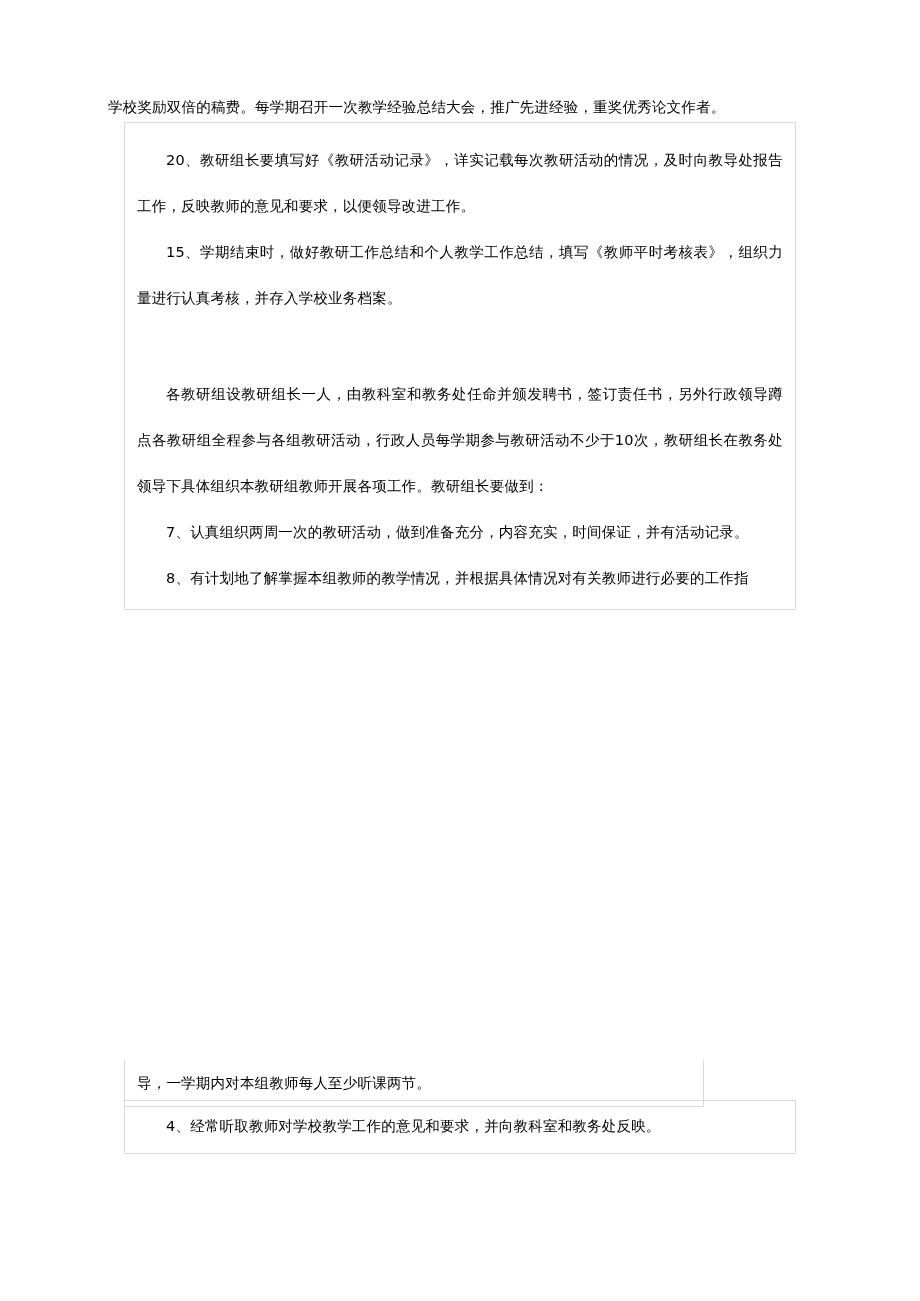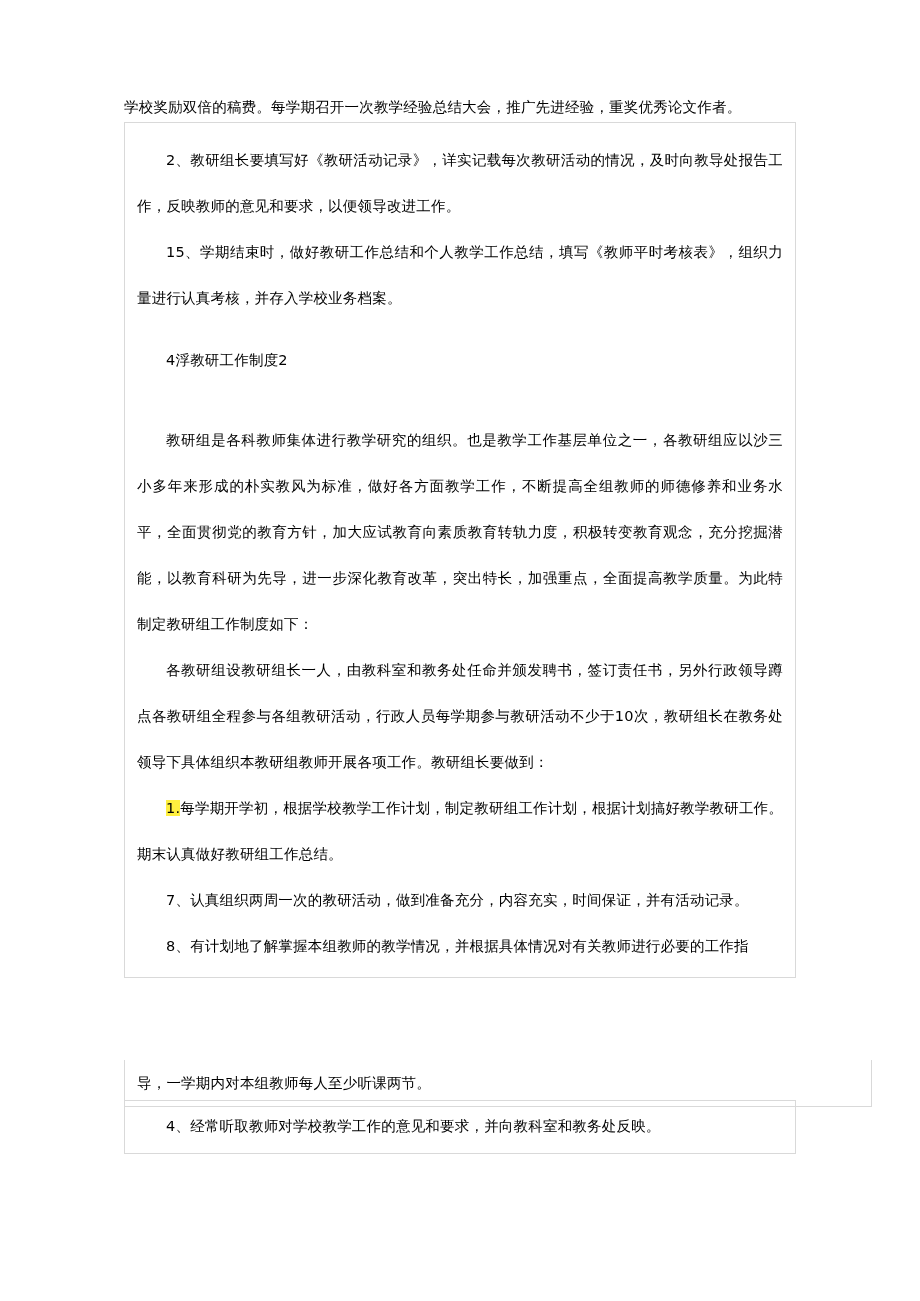--- a/index.html
+++ b/index.html
@@ -17,21 +17,21 @@
   }
   .page {
     position: relative;
     width: 920px;
     height: 1301px;
     box-sizing: border-box;
   }
   
   .top-line {
     position: absolute;
-    left: 124px;
+    left: 108px;
     top: 92px;
     width: 672px;
     font-size: 14.5px;
     line-height: 30px;
     letter-spacing: 0.2px;
     white-space: nowrap;
   }
   
   .doc-frame {
     position: absolute;
@@ -65,21 +65,21 @@
     text-indent: 2em;
   }
   .hl {
     background: #ffef3f;
   }
   
   .doc-frame2 {
     position: absolute;
     left: 124px;
     top: 1060px;
-    width: 748px;
+    width: 580px;
     border: 1px solid #d9d9d9;
     border-top: none;
     box-sizing: border-box;
     padding: 6px 12px 6px 12px;
   }
   .doc-frame2 p {
     margin: 0;
     font-size: 14.5px;
     line-height: 34px;
     letter-spacing: 0.2px;
@@ -102,28 +102,25 @@
   }
 </style>
 </head>
 <body>
 
 <div class="page">
 
   <div class="top-line">学校奖励双倍的稿费。每学期召开一次教学经验总结大会，推广先进经验，重奖优秀论文作者。</div>
 
   <div class="doc-frame">
-    <p class="indent2">2、教研组长要填写好《教研活动记录》，详实记载每次教研活动的情况，及时向教导处报告工作，反映教师的意见和要求，以便领导改进工作。</p>
+    <p class="indent2">20、教研组长要填写好《教研活动记录》，详实记载每次教研活动的情况，及时向教导处报告工作，反映教师的意见和要求，以便领导改进工作。</p>
     <p class="indent2">15、学期结束时，做好教研工作总结和个人教学工作总结，填写《教师平时考核表》，组织力量进行认真考核，并存入学校业务档案。</p>
     <div class="spacer-sm"></div>
-    <p class="heading-line">4浮教研工作制度2</p>
     <div class="spacer-md"></div>
-    <p class="indent2">教研组是各科教师集体进行教学研究的组织。也是教学工作基层单位之一，各教研组应以沙三小多年来形成的朴实教风为标准，做好各方面教学工作，不断提高全组教师的师德修养和业务水平，全面贯彻党的教育方针，加大应试教育向素质教育转轨力度，积极转变教育观念，充分挖掘潜能，以教育科研为先导，进一步深化教育改革，突出特长，加强重点，全面提高教学质量。为此特制定教研组工作制度如下：</p>
     <p class="indent2">各教研组设教研组长一人，由教科室和教务处任命并颁发聘书，签订责任书，另外行政领导蹲点各教研组全程参与各组教研活动，行政人员每学期参与教研活动不少于10次，教研组长在教务处领导下具体组织本教研组教师开展各项工作。教研组长要做到：</p>
-    <p class="indent2"><span class="hl">1.</span><span>每学期开学初，根据学校教学工作计划，制定教研组工作计划，根据计划搞好教学教研工作。期末认真做好教研组工作总结。</span></p>
     <p class="indent2">7、认真组织两周一次的教研活动，做到准备充分，内容充实，时间保证，并有活动记录。</p>
     <p class="indent2">8、有计划地了解掌握本组教师的教学情况，并根据具体情况对有关教师进行必要的工作指</p>
   </div>
 
   <div class="doc-frame2">
     <p>导，一学期内对本组教师每人至少听课两节。</p>
   </div>
 
   <div class="doc-frame3">
     <p>4、经常听取教师对学校教学工作的意见和要求，并向教科室和教务处反映。</p>

